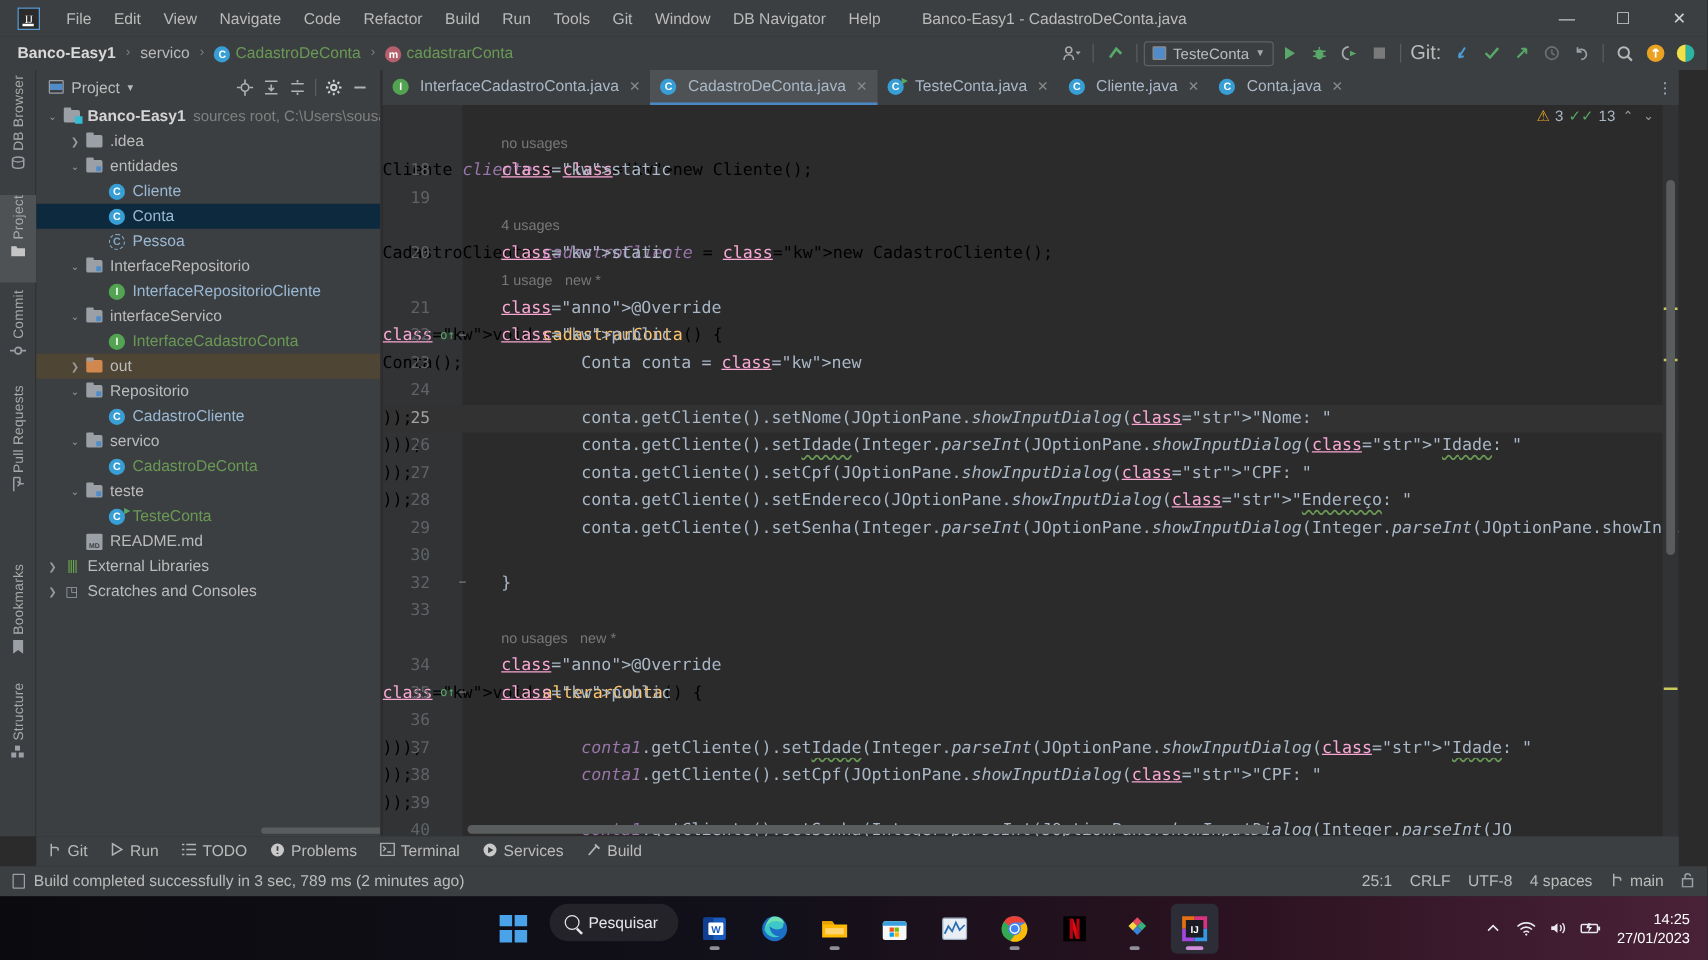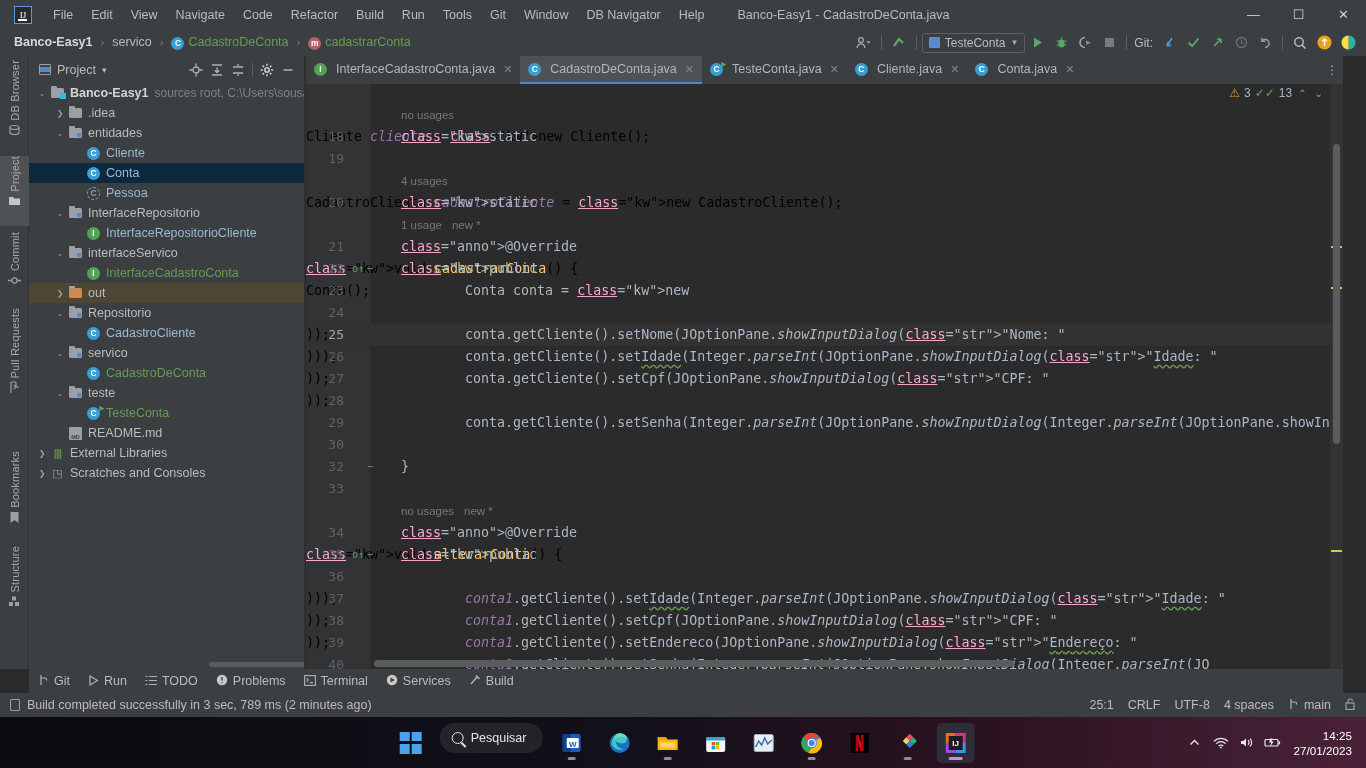--- a/index.html
+++ b/index.html
@@ -74,21 +74,21 @@
   .tb-div { width: 1px; height: 15px; background: #5a5d5e; margin: 0 5px; }
   .runcfg {
     display: flex; align-items: center; gap: 5px; height: 20px;
     border: 1px solid #5e6060; border-radius: 3px; padding: 0 6px;
     font-size: 12px; color: #bbbbbb;
   }
   .cfg-icon {
     width: 11px; height: 11px; border: 1.5px solid #8a8a8a;
     background: #4f8cc9; border-radius: 1px;
   }
-  .git-label { font-size: 12px; color: #bbbbbb; margin: 0 4px 0 2px; }
+  .git-label { font-size: 16px; color: #bbbbbb; margin: 0 4px 0 2px; }
 
   
   .leftrail {
     position: absolute; left: 0; top: 56px; width: 29px; height: 613px;
     background: #3c3f41; border-right: 1px solid #323232;
   }
   .vtool {
     position: absolute; left: 0; width: 29px;
     display: flex; flex-direction: column; align-items: center;
     color: #a8a8a8; font-size: 11px;
@@ -845,21 +845,21 @@
             <span class="ctext"><span <span="" class="kw">class</span>="anno"&gt;@Override</span>
           </div>
           <div class="crow"><span class="ln">22</span><span class="gmark">o↑</span><span class="fold">−</span><span class="ctext"><span <span="" class="kw">class</span>="kw"&gt;public</span> <span <span="" class="kw">class</span>="kw"&gt;void <span class="mth">cadastrarConta</span>() {</div>
           <div class="crow"><span class="ln">23</span><span class="ctext">&nbsp;&nbsp;&nbsp;&nbsp;&nbsp;&nbsp;&nbsp;&nbsp;Conta conta = <span <span="" class="kw">class</span>="kw"&gt;new</span> Conta();</div>
           <div class="crow">
             <span class="ln">24</span>
           </div>
           <div class="crow caretline"><span class="ln">25</span><span class="ctext">&nbsp;&nbsp;&nbsp;&nbsp;&nbsp;&nbsp;&nbsp;&nbsp;conta.getCliente().setNome(JOptionPane.<span class="ital">showInputDialog</span>(<span <span="" class="kw">class</span>="str"&gt;"Nome: "</span>));</div>
           <div class="crow"><span class="ln">26</span><span class="ctext">&nbsp;&nbsp;&nbsp;&nbsp;&nbsp;&nbsp;&nbsp;&nbsp;conta.getCliente().set<span class="squiggle">Idade</span>(Integer.<span class="ital">parseInt</span>(JOptionPane.<span class="ital">showInputDialog</span>(<span <span="" class="kw">class</span>="str"&gt;"<span class="squiggle">Idade</span>: "</span>)));</div>
           <div class="crow"><span class="ln">27</span><span class="ctext">&nbsp;&nbsp;&nbsp;&nbsp;&nbsp;&nbsp;&nbsp;&nbsp;conta.getCliente().setCpf(JOptionPane.<span class="ital">showInputDialog</span>(<span <span="" class="kw">class</span>="str"&gt;"CPF: "</span>));</div>
-          <div class="crow"><span class="ln">28</span>));</div>
+          <div class="crow"><span class="ln">28</span><span class="ctext">&nbsp;&nbsp;&nbsp;&nbsp;&nbsp;&nbsp;&nbsp;&nbsp;conta.getCliente().setEndereco(JOptionPane.<span class="ital">showInputDialog</span>(<span <span="" class="kw">class</span>="str"&gt;"<span class="squiggle">Endereço</span>: "</span>));</div>
           <div class="crow">
             <span class="ln">29</span>
             <span class="ctext">&nbsp;&nbsp;&nbsp;&nbsp;&nbsp;&nbsp;&nbsp;&nbsp;conta.getCliente().setSenha(Integer.<span class="ital">parseInt</span>(JOptionPane.<span class="ital">showInputDialog</span>(Integer.<span class="ital">parseInt</span>(JOptionPane.showInputDi</span>
           </div>
           <div class="crow">
             <span class="ln">30</span>
           </div>
           <div class="crow">
             <span class="ln">32</span>
             <span class="fold">−</span>
@@ -874,21 +874,21 @@
           <div class="crow">
             <span class="ln">34</span>
             <span class="ctext"><span <span="" class="kw">class</span>="anno"&gt;@Override</span>
           </div>
           <div class="crow"><span class="ln">35</span><span class="gmark">o↑</span><span class="fold">−</span><span class="ctext"><span <span="" class="kw">class</span>="kw"&gt;public</span> <span <span="" class="kw">class</span>="kw"&gt;void <span class="mth">alterarConta</span>() {</div>
           <div class="crow">
             <span class="ln">36</span>
           </div>
           <div class="crow"><span class="ln">37</span><span class="ctext">&nbsp;&nbsp;&nbsp;&nbsp;&nbsp;&nbsp;&nbsp;&nbsp;<span class="fld">conta1</span>.getCliente().set<span class="squiggle">Idade</span>(Integer.<span class="ital">parseInt</span>(JOptionPane.<span class="ital">showInputDialog</span>(<span <span="" class="kw">class</span>="str"&gt;"<span class="squiggle">Idade</span>: "</span>)));</div>
           <div class="crow"><span class="ln">38</span><span class="ctext">&nbsp;&nbsp;&nbsp;&nbsp;&nbsp;&nbsp;&nbsp;&nbsp;<span class="fld">conta1</span>.getCliente().setCpf(JOptionPane.<span class="ital">showInputDialog</span>(<span <span="" class="kw">class</span>="str"&gt;"CPF: "</span>));</div>
-          <div class="crow"><span class="ln">39</span><span class="ctext">&nbsp;&nbsp;&nbsp;&nbsp;&nbsp;&nbsp;&nbsp;&nbsp;<span class="fld">conta1</span>.getCliente().setEndereco(JOptionPane.<span class="ital">showInputDialog</span>(<span <span="" class="kw">class</span>="str"&gt;"<span class="squiggle">Endereço</span>: "</span>));</div>
+          <div class="crow"><span class="ln">39</span>));</div>
           <div class="crow">
             <span class="ln">40</span>
             <span class="ctext">&nbsp;&nbsp;&nbsp;&nbsp;&nbsp;&nbsp;&nbsp;&nbsp;<span class="fld">conta1</span>.getCliente().setSenha(Integer.<span class="ital">parseInt</span>(JOptionPane.<span class="ital">showInputDialog</span>(Integer.<span class="ital">parseInt</span>(JO</span>
           </div>
         </div>
 
       <div class="right-markers">
         <div class="mk" style="top:162px;background:#c9c95b"></div>
         <div class="mk" style="top:203px;background:#c9c95b"></div>
         <div class="mk" style="top:466px;background:#c9c95b"></div>

